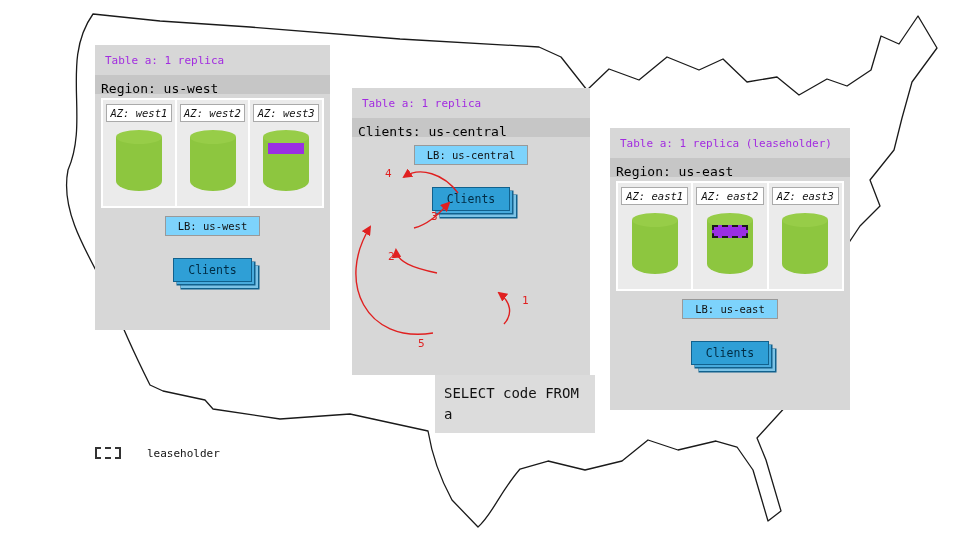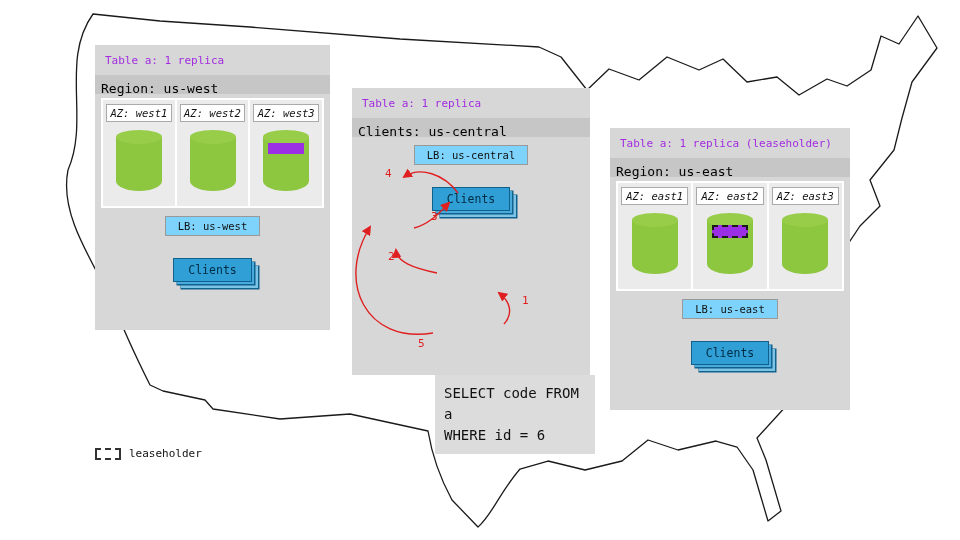--- a/index.html
+++ b/index.html
@@ -54,21 +54,21 @@
   #arrows { position:absolute; left:0; top:0; z-index:3; pointer-events:none; }
   .step { position:absolute; z-index:4; color:#e02020; font-size:11px; }
   .s1 { left:522px; top:294px; }
   .s2 { left:388px; top:250px; }
   .s3 { left:431px; top:210px; }
   .s4 { left:385px; top:167px; }
   .s5 { left:418px; top:337px; }
 
   
   .legend { position:absolute; left:95px; top:447px; z-index:2;
-            display:flex; align-items:flex-end; gap:8px; }
+            display:flex; align-items:flex-start; gap:26px; }
   .legend-swatch { width:26px; height:12px; background:#ffffff;
                    border:2px dashed #333333; }
   .legend-label { font-size:11px; color:#111; }
 </style>
 </head>
 <body>
 
 <div id="stage">
 
   <svg id="map" width="960" height="540" viewBox="0 0 960 540">
@@ -154,21 +154,20 @@
           <div class="cyl-top"></div>
         </div>
       </div>
     </div>
     <div class="lb">LB: us-east</div>
     <div class="clients">Clients</div>
   </div>
 
   <div class="query-box">
     <div>SELECT code FROM a</div>
-    <div>WHERE id = 6</div>
   </div>
 
   <svg id="arrows" width="960" height="540" viewBox="0 0 960 540">
     <defs>
       <marker id="arr" viewBox="0 0 10 10" refX="8" refY="5" markerWidth="7" markerHeight="7" orient="auto-start-reverse">
         <path d="M0,0 L10,5 L0,10 z" fill="#e02020"></path>
       </marker>
     </defs>
     <path d="M 504 324 C 513 314, 511 302, 499 293" fill="none" stroke="#e02020" stroke-width="1.4" marker-end="url(#arr)"></path>
     <path d="M 437 273 C 413 268, 397 262, 396 250" fill="none" stroke="#e02020" stroke-width="1.4" marker-end="url(#arr)"></path>

